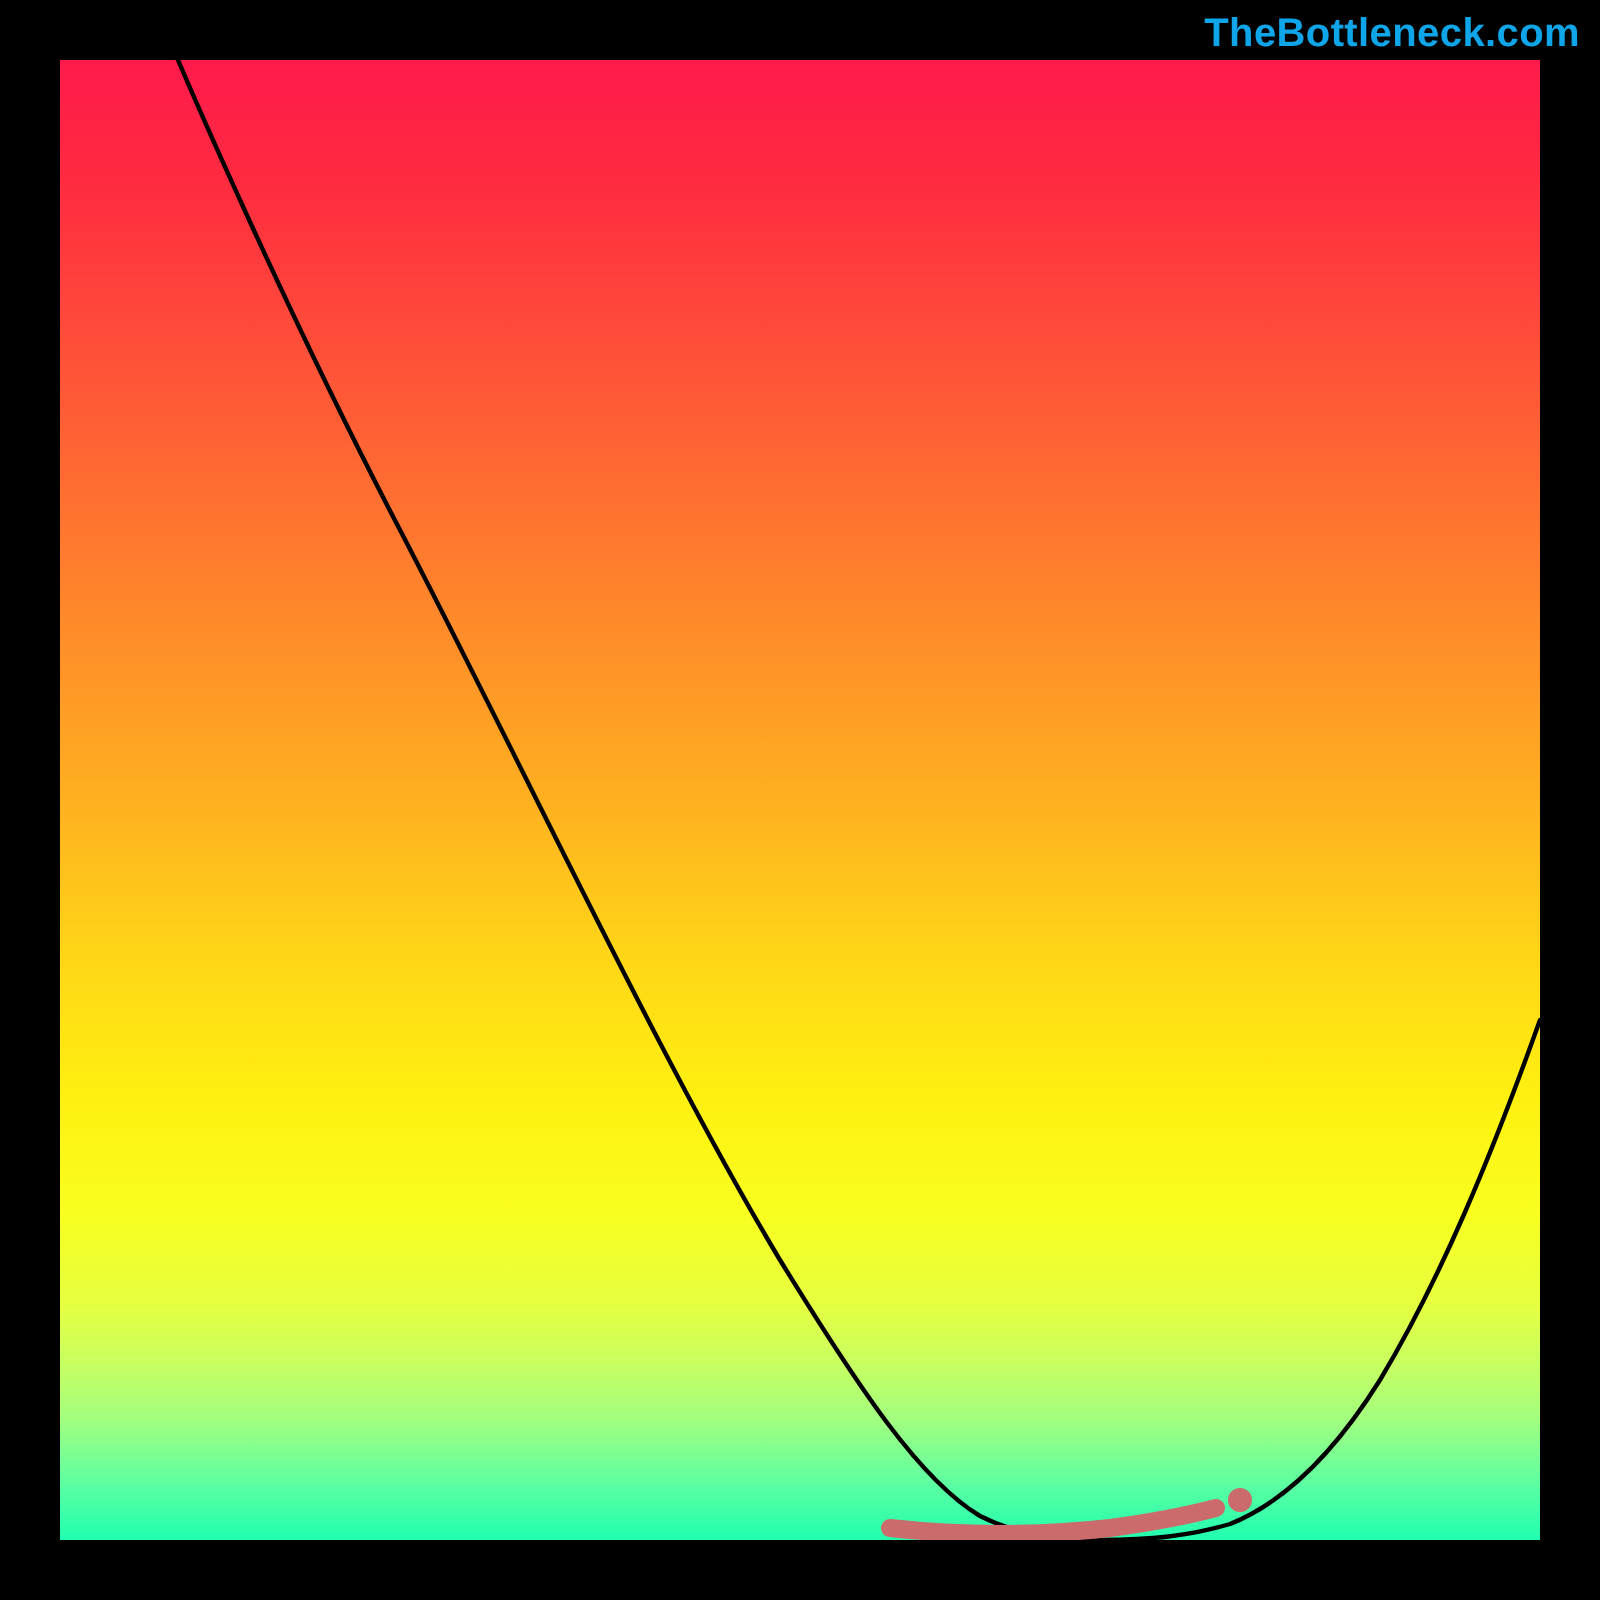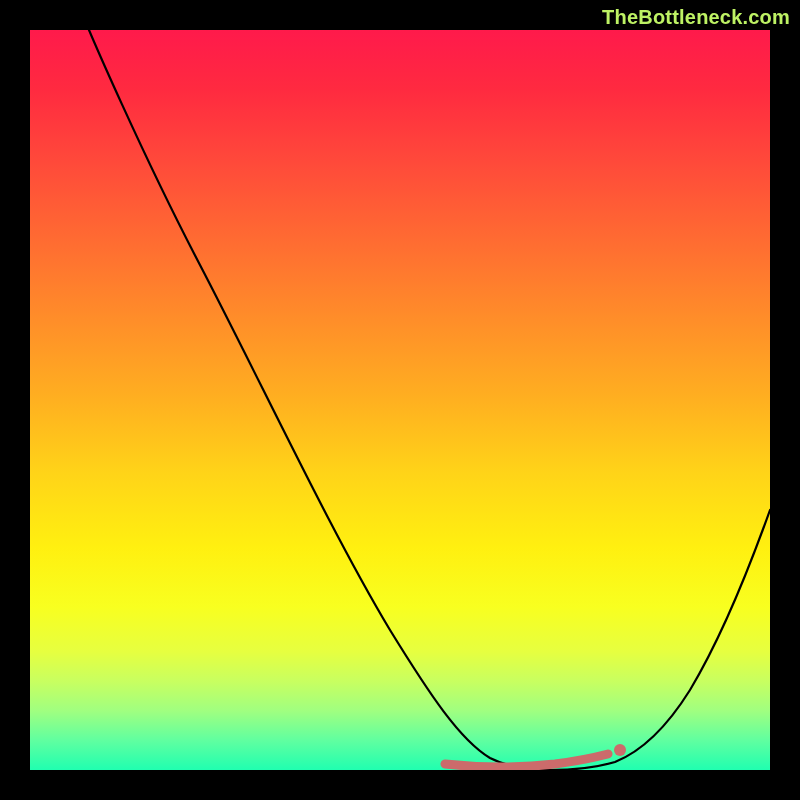--- a/index.html
+++ b/index.html
@@ -37,21 +37,21 @@
       #c8ff60 88%,
       #a0ff80 92%,
       #60ffa0 96%,
       #20ffb0 100%
     );
   }
   .watermark {
     position: absolute;
     top: 6px;
     right: 10px;
-    color: #bef264;
+    color: #0ea5e9;
     font-size: 20px;
     font-weight: 600;
     letter-spacing: 0.2px;
     user-select: none;
   }
   svg.curve {
     position: absolute;
     left: 0;
     top: 0;
     width: 740px;

